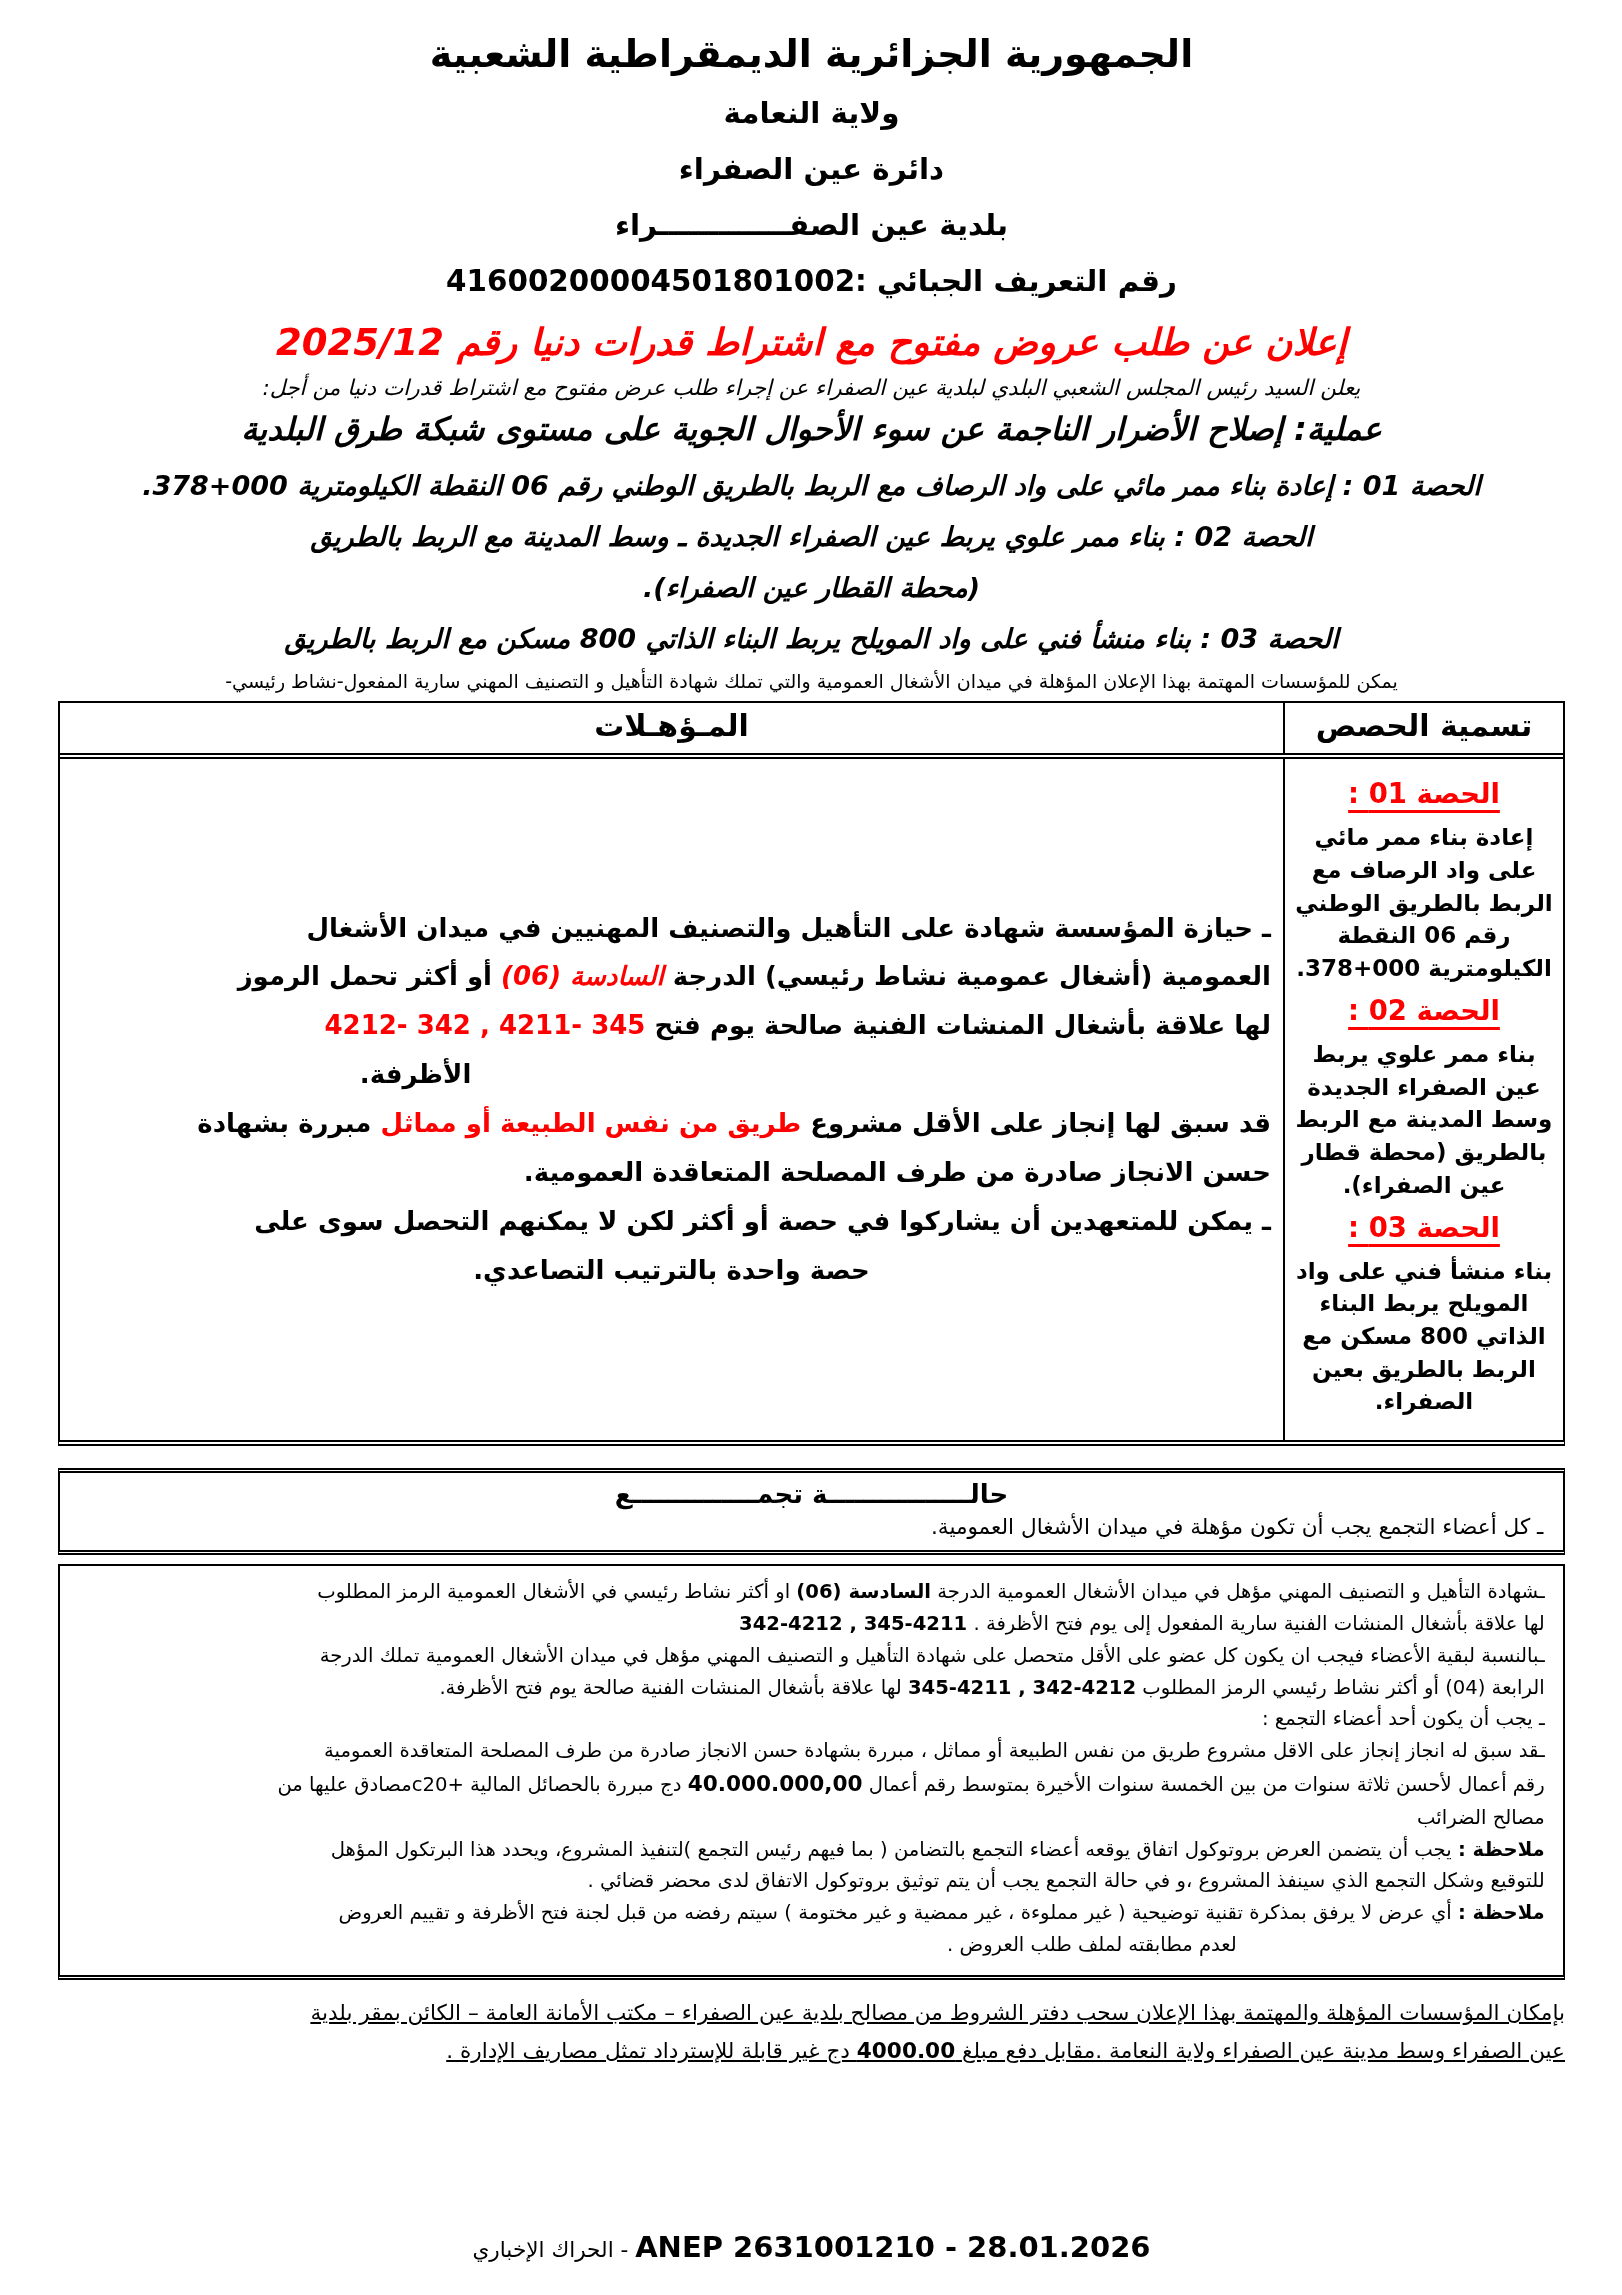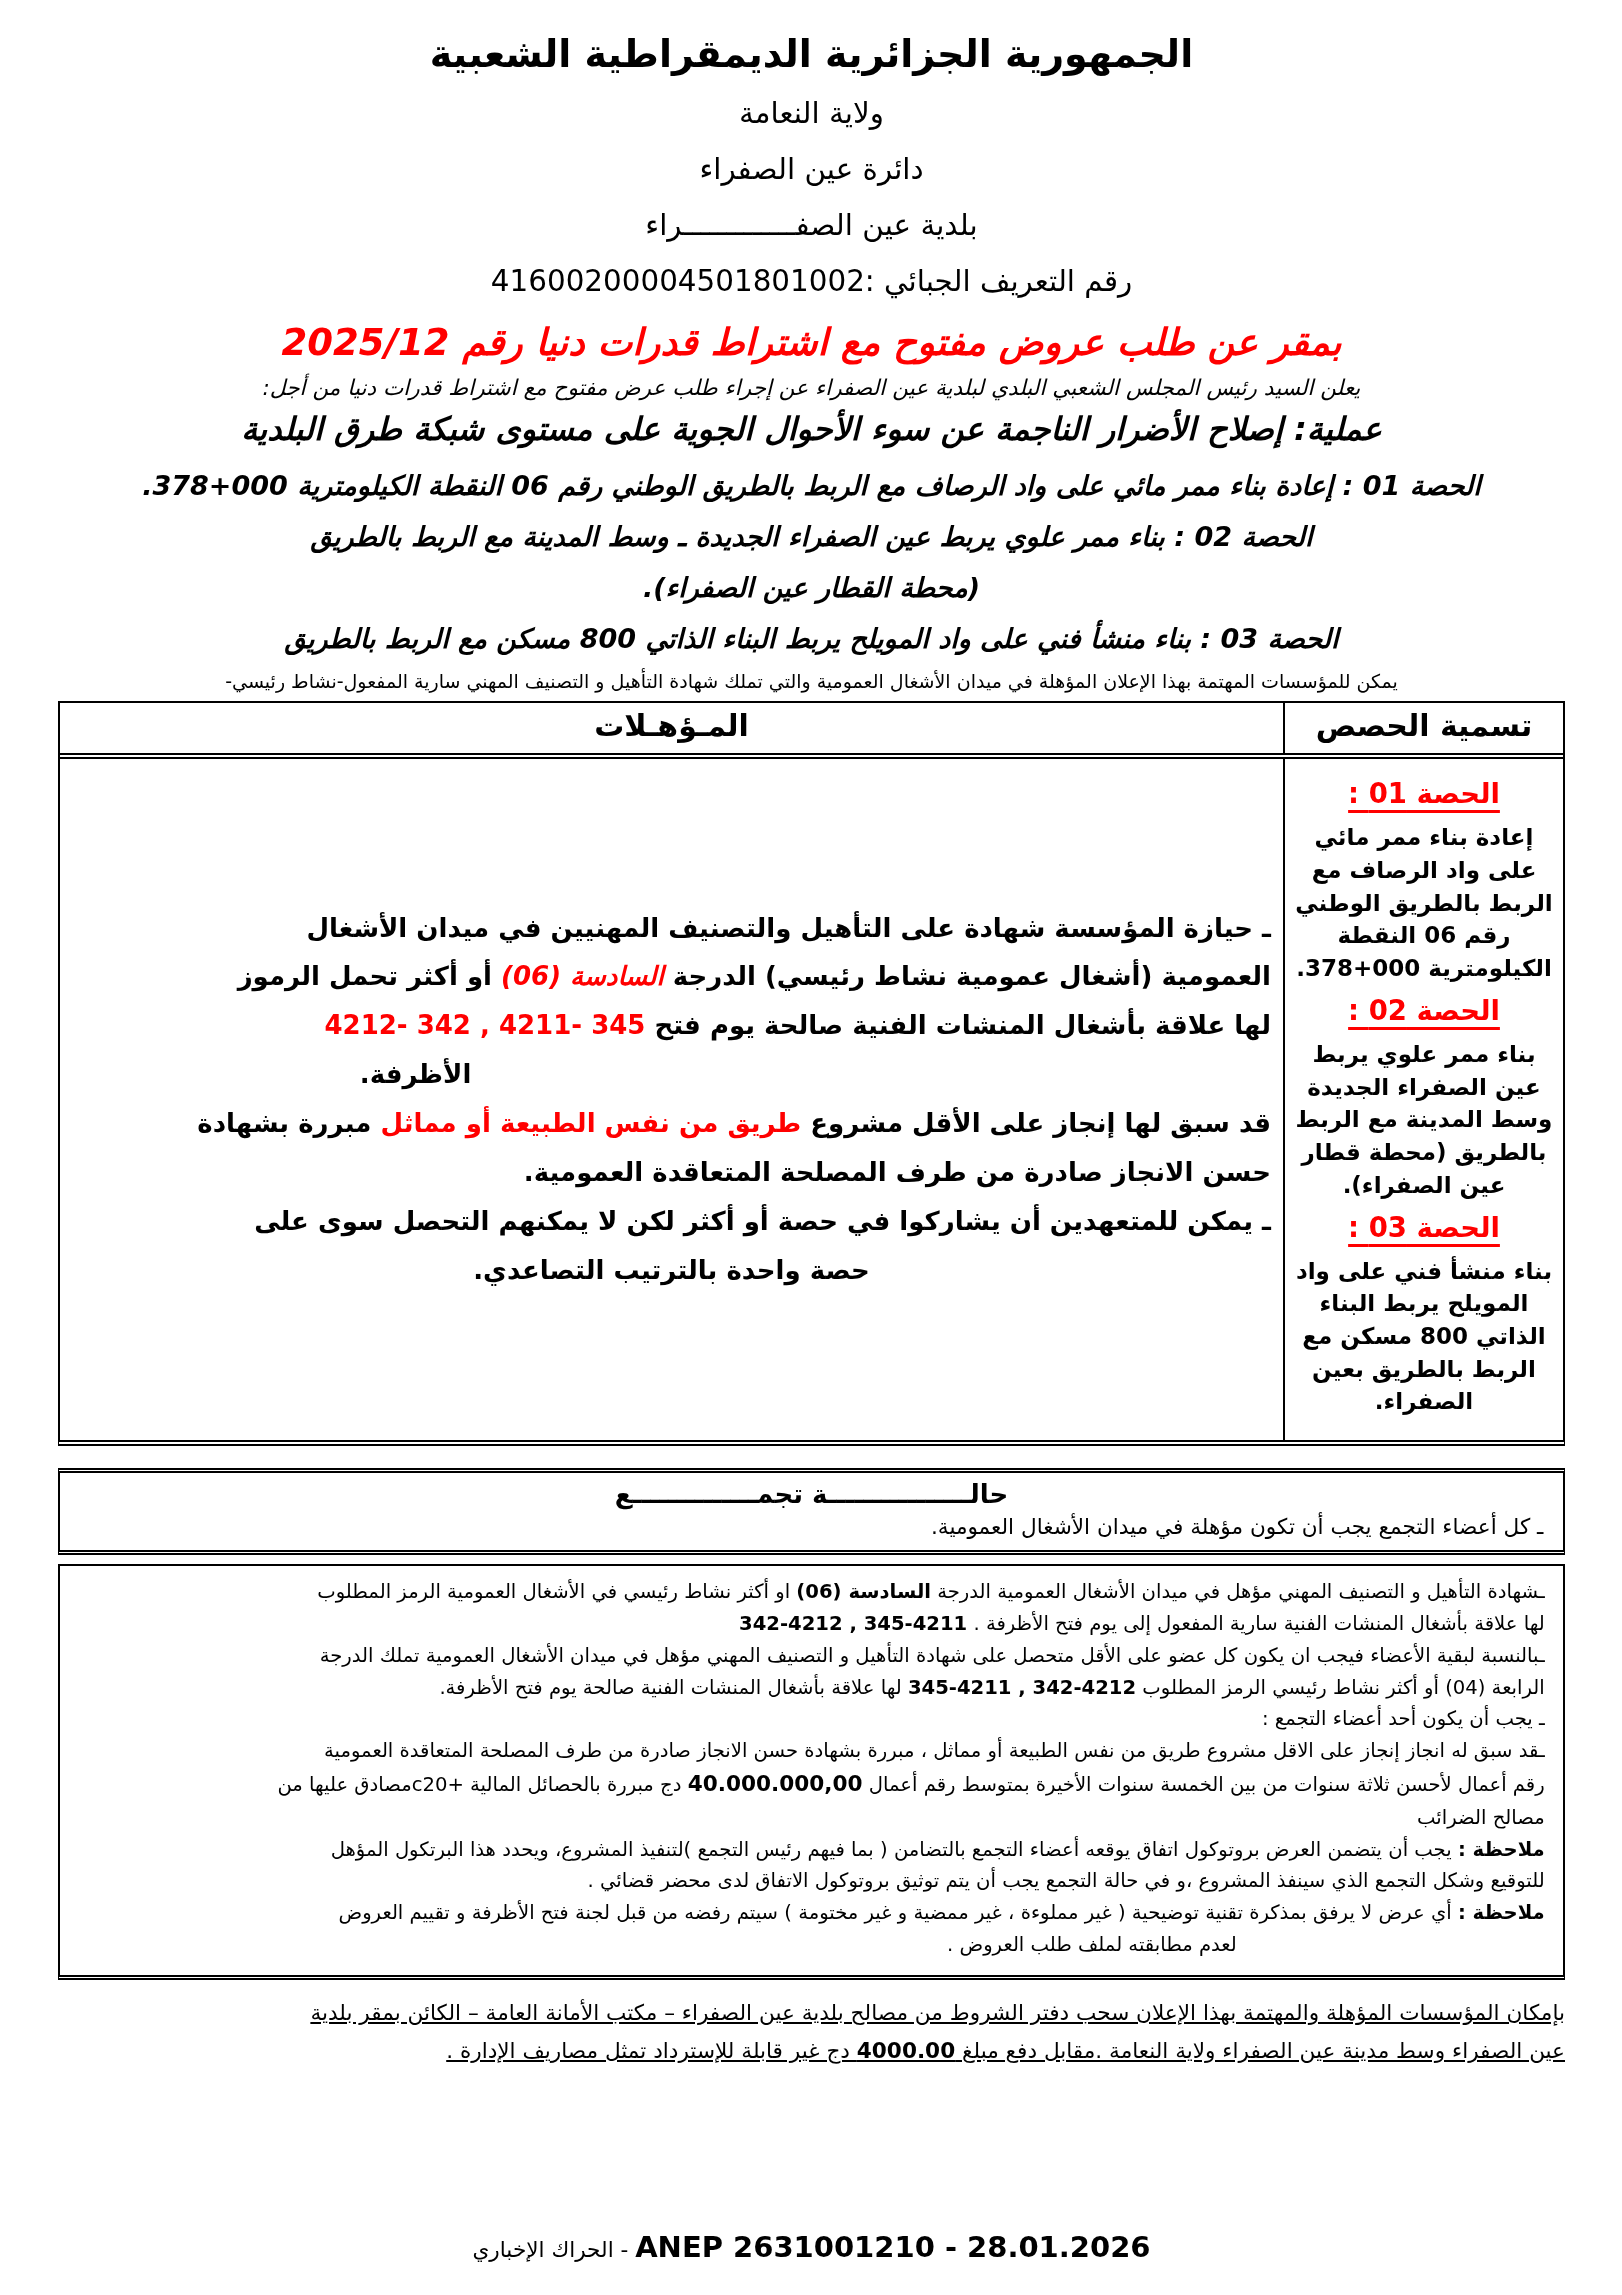--- a/index.html
+++ b/index.html
@@ -12,21 +12,21 @@
     box-sizing:border-box; padding:31px 58px 0 58px;
     direction:rtl;
     margin-left:36px;
   }
   .ltr { direction:ltr; unicode-bidi:isolate; }
   .b   { font-weight:bold; }
   .red { color:#FF0000; }
 
   
   .h-country { font-size:38px; font-weight:bold; text-align:center; line-height:1.25; margin-bottom:17px; }
-  .h-sub     { font-size:29.4px; font-weight:normal; text-align:center; line-height:1.2; margin-bottom:21px; }
+  .h-sub     { font-size:29.4px; font-weight:bold; text-align:center; line-height:1.2; margin-bottom:21px; }
   .title-red {
     color:#FF0000; font-weight:bold; font-style:italic;
     font-size:37px; text-align:center; margin:6.5px 0 11.8px 0;
   }
   .intro     { font-size:21.6px; font-style:italic; text-align:center; margin-bottom:9.2px; }
   .operation { font-size:32px; font-weight:bold; font-style:italic; text-align:center; margin-bottom:17px; }
   .lot-line  { font-size:27px; font-weight:bold; font-style:italic; text-align:center; line-height:1.55; margin-bottom:9.2px; }
   .note      { font-size:19px; text-align:center; margin:10.5px 0 9.2px 0; }
 
   
@@ -90,21 +90,21 @@
 <div class="page">
 
   <div>
     <div class="h-country">الجمهورية الجزائرية الديمقراطية الشعبية</div>
     <div class="h-sub">ولاية النعامة</div>
     <div class="h-sub">دائرة عين الصفراء</div>
     <div class="h-sub">بلدية عين الصفـــــــــــــراء</div>
     <div class="h-sub"><span>رقم التعريف الجبائي :</span><span class="ltr">41600200004501801002</span></div>
   </div>
 
-  <div class="title-red"><span>بمقر عن طلب عروض مفتوح مع اشتراط قدرات دنيا رقم </span><span class="ltr">2025/12</span></div>
+  <div class="title-red"><span>إعلان عن طلب عروض مفتوح مع اشتراط قدرات دنيا رقم </span><span class="ltr">2025/12</span></div>
 
   <div class="intro">يعلن السيد رئيس المجلس الشعبي البلدي لبلدية عين الصفراء عن إجراء طلب عرض مفتوح مع اشتراط قدرات دنيا من أجل:</div>
   <div class="operation">عملية: إصلاح الأضرار الناجمة عن سوء الأحوال الجوية على مستوى شبكة طرق البلدية</div>
 
   <div class="lot-line"><span>الحصة 01 : إعادة بناء ممر مائي على واد الرصاف مع الربط بالطريق الوطني رقم 06 النقطة الكيلومترية </span><span class="ltr">378+000</span><span>.</span></div>
   <div class="lot-line">الحصة 02 : بناء ممر علوي يربط عين الصفراء الجديدة ـ وسط المدينة مع الربط بالطريق</div>
   <div class="lot-line">(محطة القطار عين الصفراء).</div>
   <div class="lot-line">الحصة 03 : بناء منشأ فني  على واد المويلح يربط البناء الذاتي 800 مسكن مع الربط بالطريق</div>
 
   <div class="note">يمكن للمؤسسات المهتمة بهذا الإعلان المؤهلة في ميدان الأشغال العمومية والتي تملك شهادة التأهيل و التصنيف المهني سارية المفعول-نشاط رئيسي-</div>

